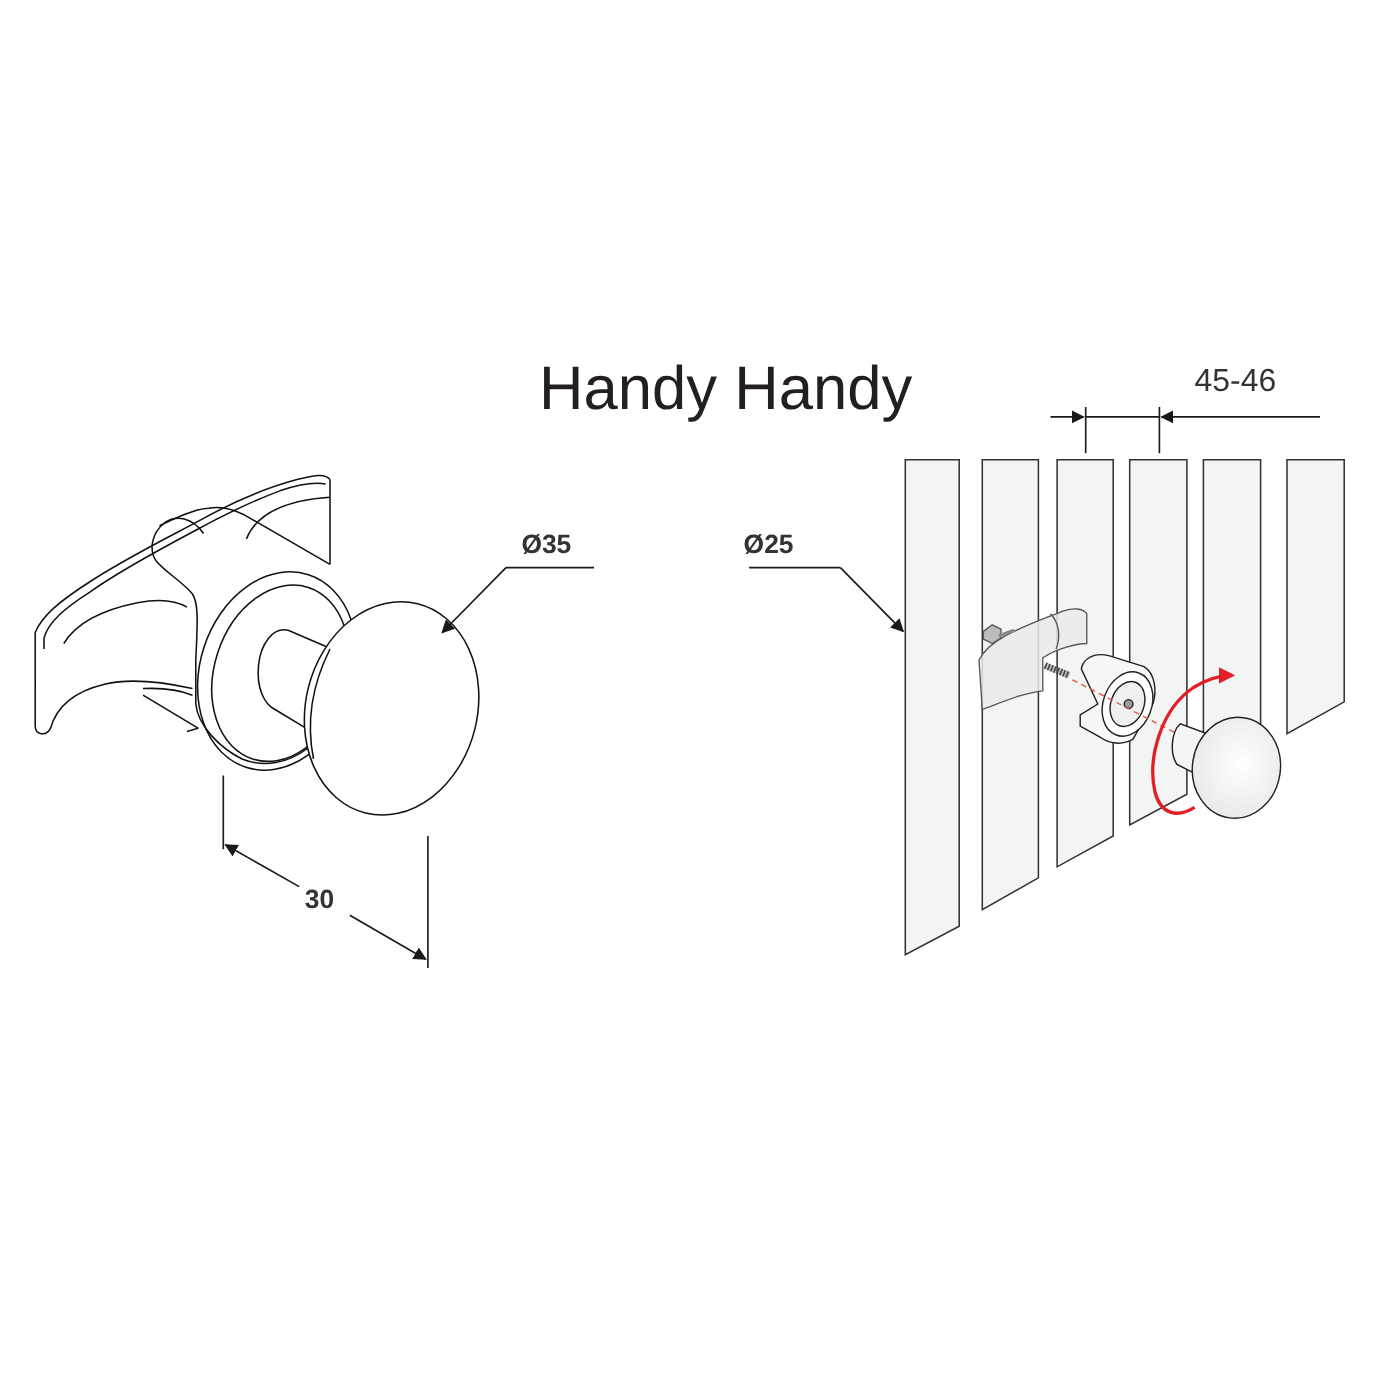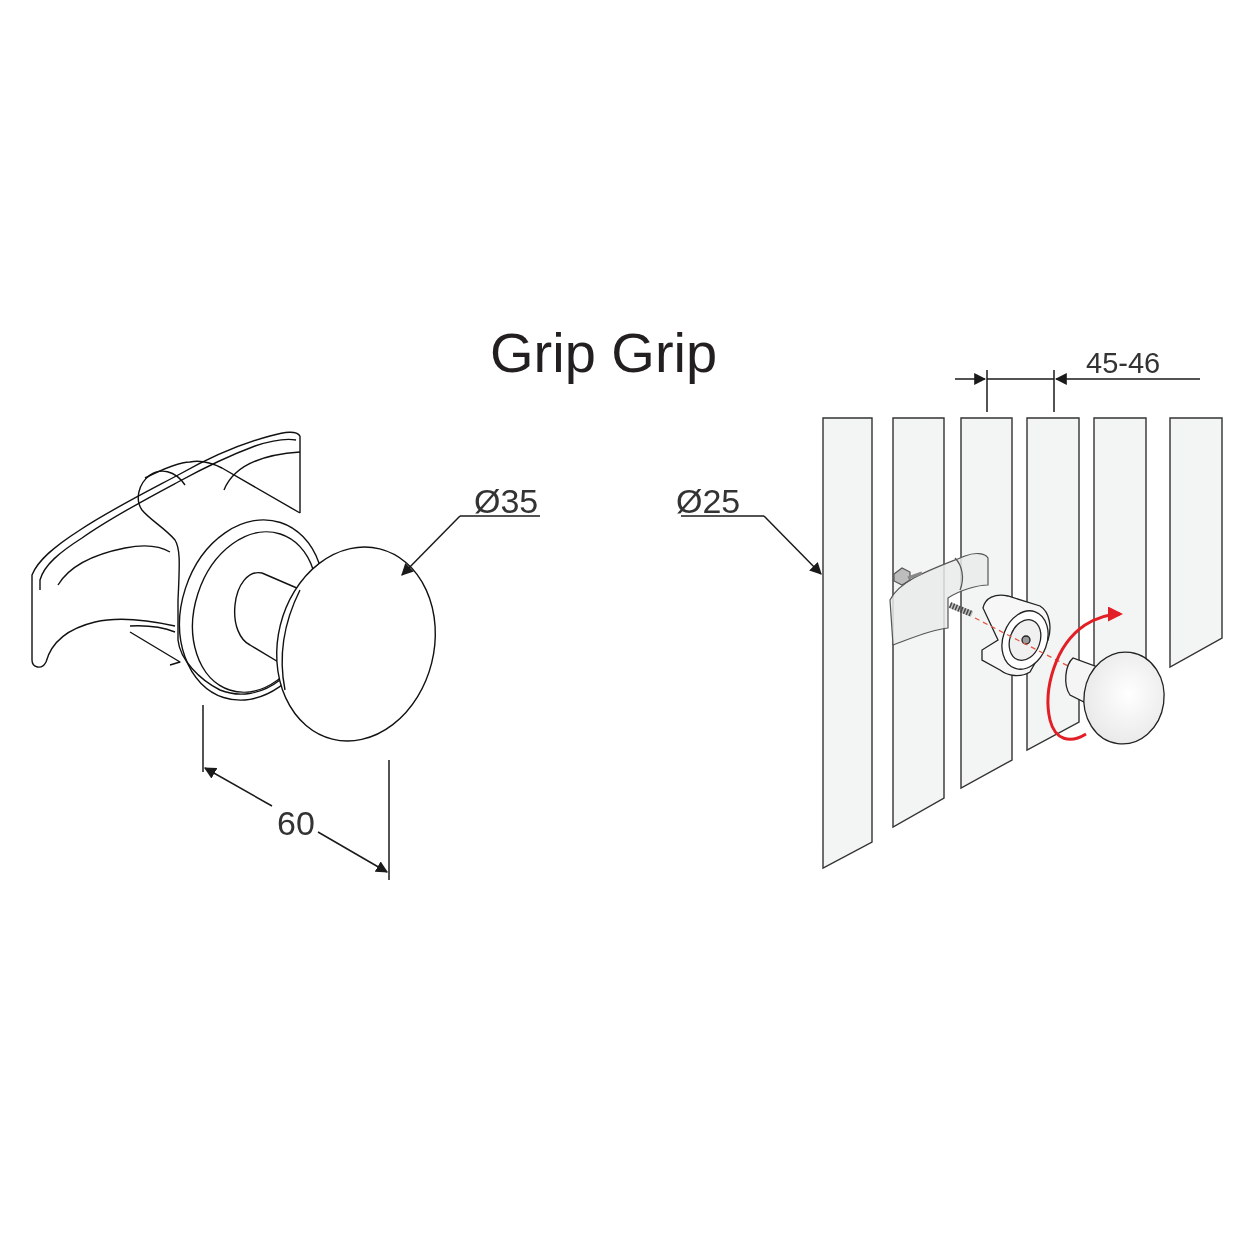--- a/index.html
+++ b/index.html
@@ -1,29 +1,29 @@
 <!DOCTYPE html>
 <html><head>
   <meta charset="utf-8">
   <style>
     html, body { margin: 0; padding: 0; background: #ffffff; }
     body { width: 1253px; height: 1253px; position: relative; overflow: hidden; font-family: "Liberation Sans", sans-serif; }
     .title { position: absolute; left: 490px; top: 325px; font-size: 56px; color: #231f20; font-weight: normal; letter-spacing: 0px; line-height: 1; }
-    .dim { position: absolute; font-size: 34px; font-weight: normal; color: #333333; line-height: 1; }
+    .dim { position: absolute; font-size: 24px; font-weight: bold; color: #333333; line-height: 1; }
     svg { position: absolute; left: 0; top: 0; }
   </style>
 </head>
 <body>
 
-<div class="title">Grip Grip</div>
+<div class="title">Handy Handy</div>
 
 <div class="dim" style="left:474px; top:484px;">Ø35</div>
-<div class="dim" style="left:277px; top:806px;">60</div>
+<div class="dim" style="left:277px; top:806px;">30</div>
 <div class="dim" style="left:676px; top:484px;">Ø25</div>
-<div class="dim" style="left:1086px; top:349px; font-weight:normal; font-size:29px;">45-46</div>
+<div class="dim" style="left:1086px; top:332px; font-weight:normal; font-size:29px;">45-46</div>
 
 <svg width="1253" height="1253" viewBox="0 0 1253 1253">
   <defs>
     <marker id="arrowhead" viewBox="0 0 10 10" refX="9" refY="5" markerWidth="8" markerHeight="8" orient="auto-start-reverse">
       <path d="M0,0 L10,5 L0,10 z" fill="#1a1a1a"></path>
     </marker>
     <marker id="redhead" viewBox="0 0 10 10" refX="8" refY="5" markerWidth="5" markerHeight="5" orient="auto">
       <path d="M0,0 L10,5 L0,10 z" fill="#e21f26"></path>
     </marker>
     <radialGradient id="knobGrad" cx="0.55" cy="0.45" r="0.6">

